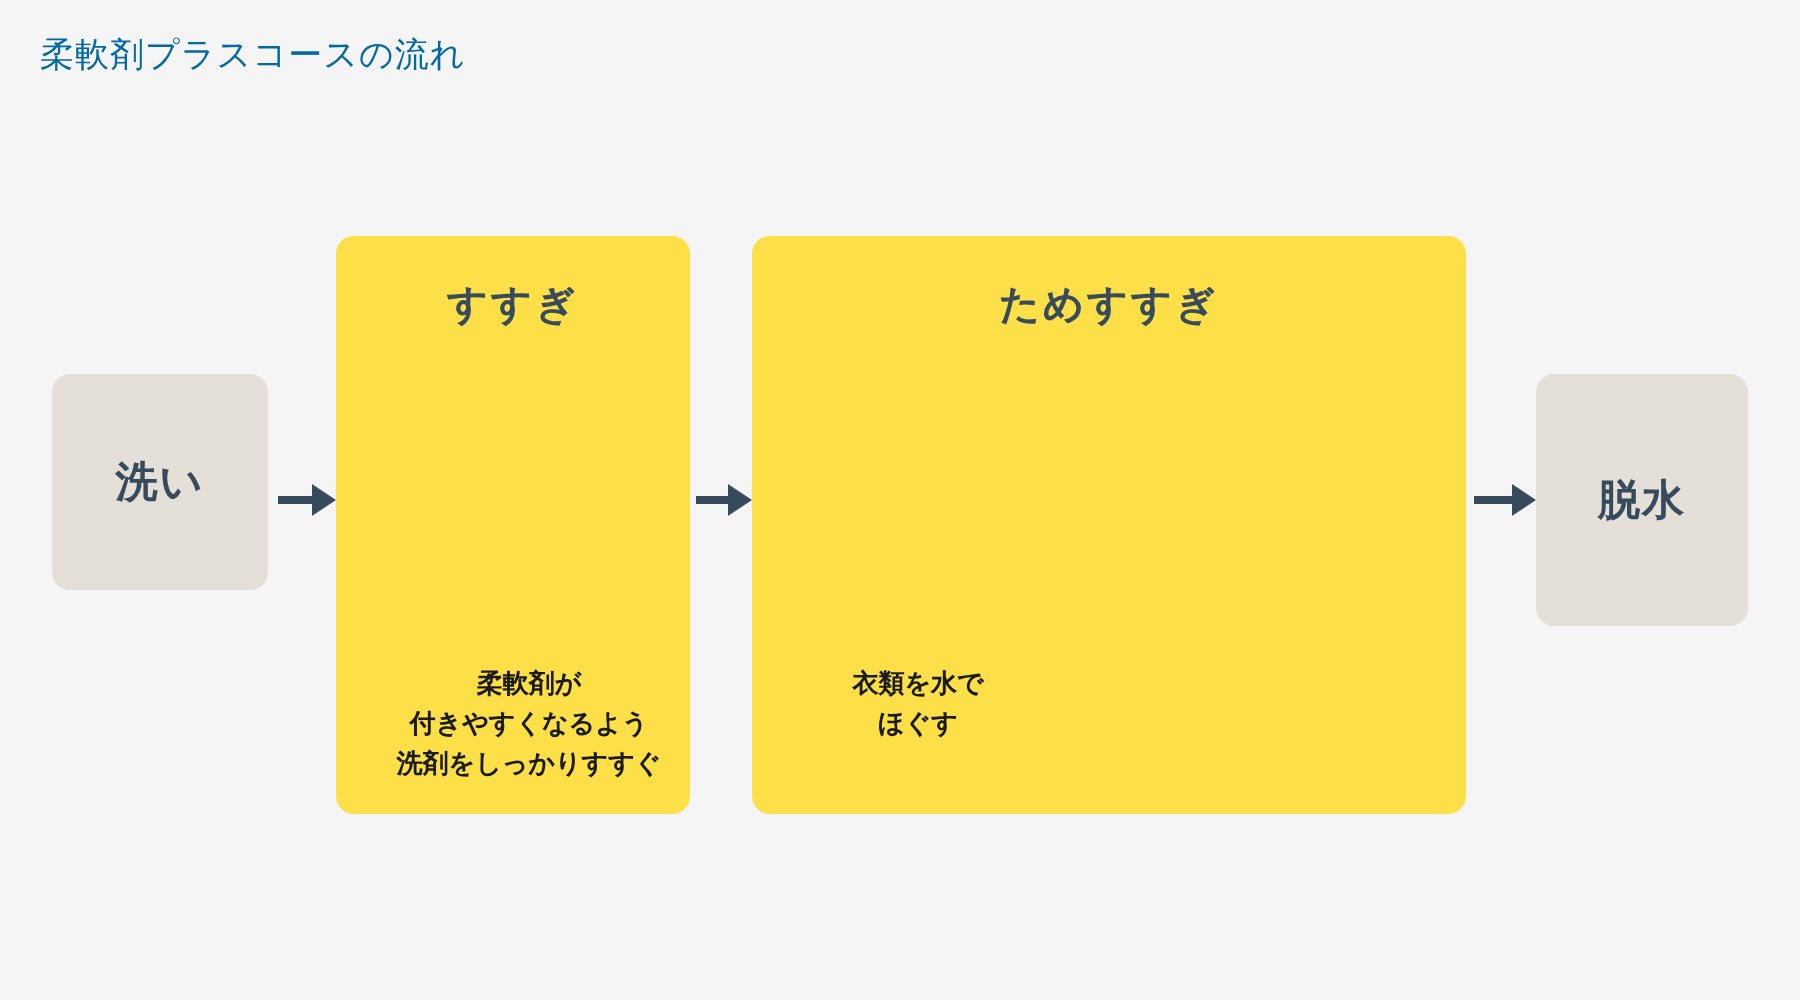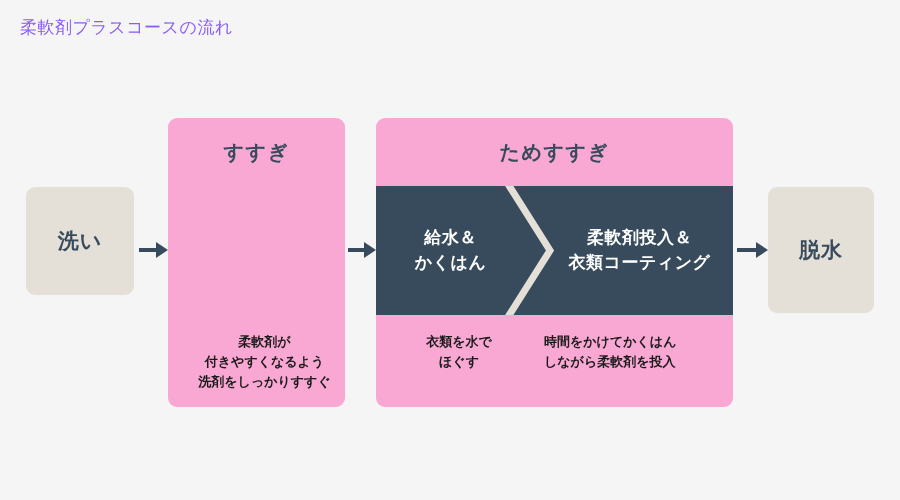--- a/index.html
+++ b/index.html
@@ -21,21 +21,21 @@
     height: 500px;
   }
 
   
   .page-title {
     position: absolute;
     left: 20px;
     top: 16px;
     font-size: 17px;
     font-weight: 400;
-    color: #8b5cf6;
+    color: #0369a1;
     letter-spacing: 0.5px;
     white-space: nowrap;
   }
 
   
   .stage-box {
     position: absolute;
     background: #e4e0d8;
     border-radius: 9px;
     display: flex;
@@ -70,21 +70,21 @@
     border-left: 12px solid #374b5c;
     margin-left: -1px;
   }
   #arrow-1 { left: 139px; top: 237px; width: 29px; }
   #arrow-2 { left: 348px; top: 237px; width: 28px; }
   #arrow-3 { left: 737px; top: 237px; width: 31px; }
 
   
   .panel {
     position: absolute;
-    background: #f9a8d4;
+    background: #fde047;
     border-radius: 9px;
     overflow: hidden;
   }
   #panel-rinse { left: 168px; top: 118px; width: 177px; height: 289px; }
   #panel-final { left: 376px; top: 118px; width: 357px; height: 289px; }
 
   .panel-header {
     position: absolute;
     left: 0; right: 0; top: 0;
     height: 68px;
@@ -195,38 +195,24 @@
 
   <div class="arrow" id="arrow-2">
     <span class="shaft"></span>
     <span class="head"></span>
   </div>
 
   <div class="panel" id="panel-final">
 
     <div class="panel-header">ためすすぎ</div>
 
-    <div class="panel-band">
-
-      <div class="band-cell" id="band-water" style="white-space: pre-line;">給水＆
-かくはん</div>
-
-      <svg class="chevron-divider" viewBox="0 0 62 129" preserveAspectRatio="none">
-        <path d="M 10 -2 L 52 64.5 L 10 131" fill="none" stroke="#e4e0d8" stroke-width="7" stroke-linejoin="miter" vector-effect="non-scaling-stroke"></path>
-      </svg>
-
-      <div class="band-cell" id="band-soft" style="white-space: pre-line;">柔軟剤投入＆
-衣類コーティング</div>
-    </div>
 
     <div class="panel-captions">
       <div class="caption" id="caption-water">衣類を水で
 ほぐす</div>
-      <div class="caption" id="caption-soft">時間をかけてかくはん
-しながら柔軟剤を投入</div>
     </div>
   </div>
 
   <div class="arrow" id="arrow-3">
     <span class="shaft"></span>
     <span class="head"></span>
   </div>
 
   <div class="stage-box" id="box-spin">
     <span class="stage-label">脱水</span>

